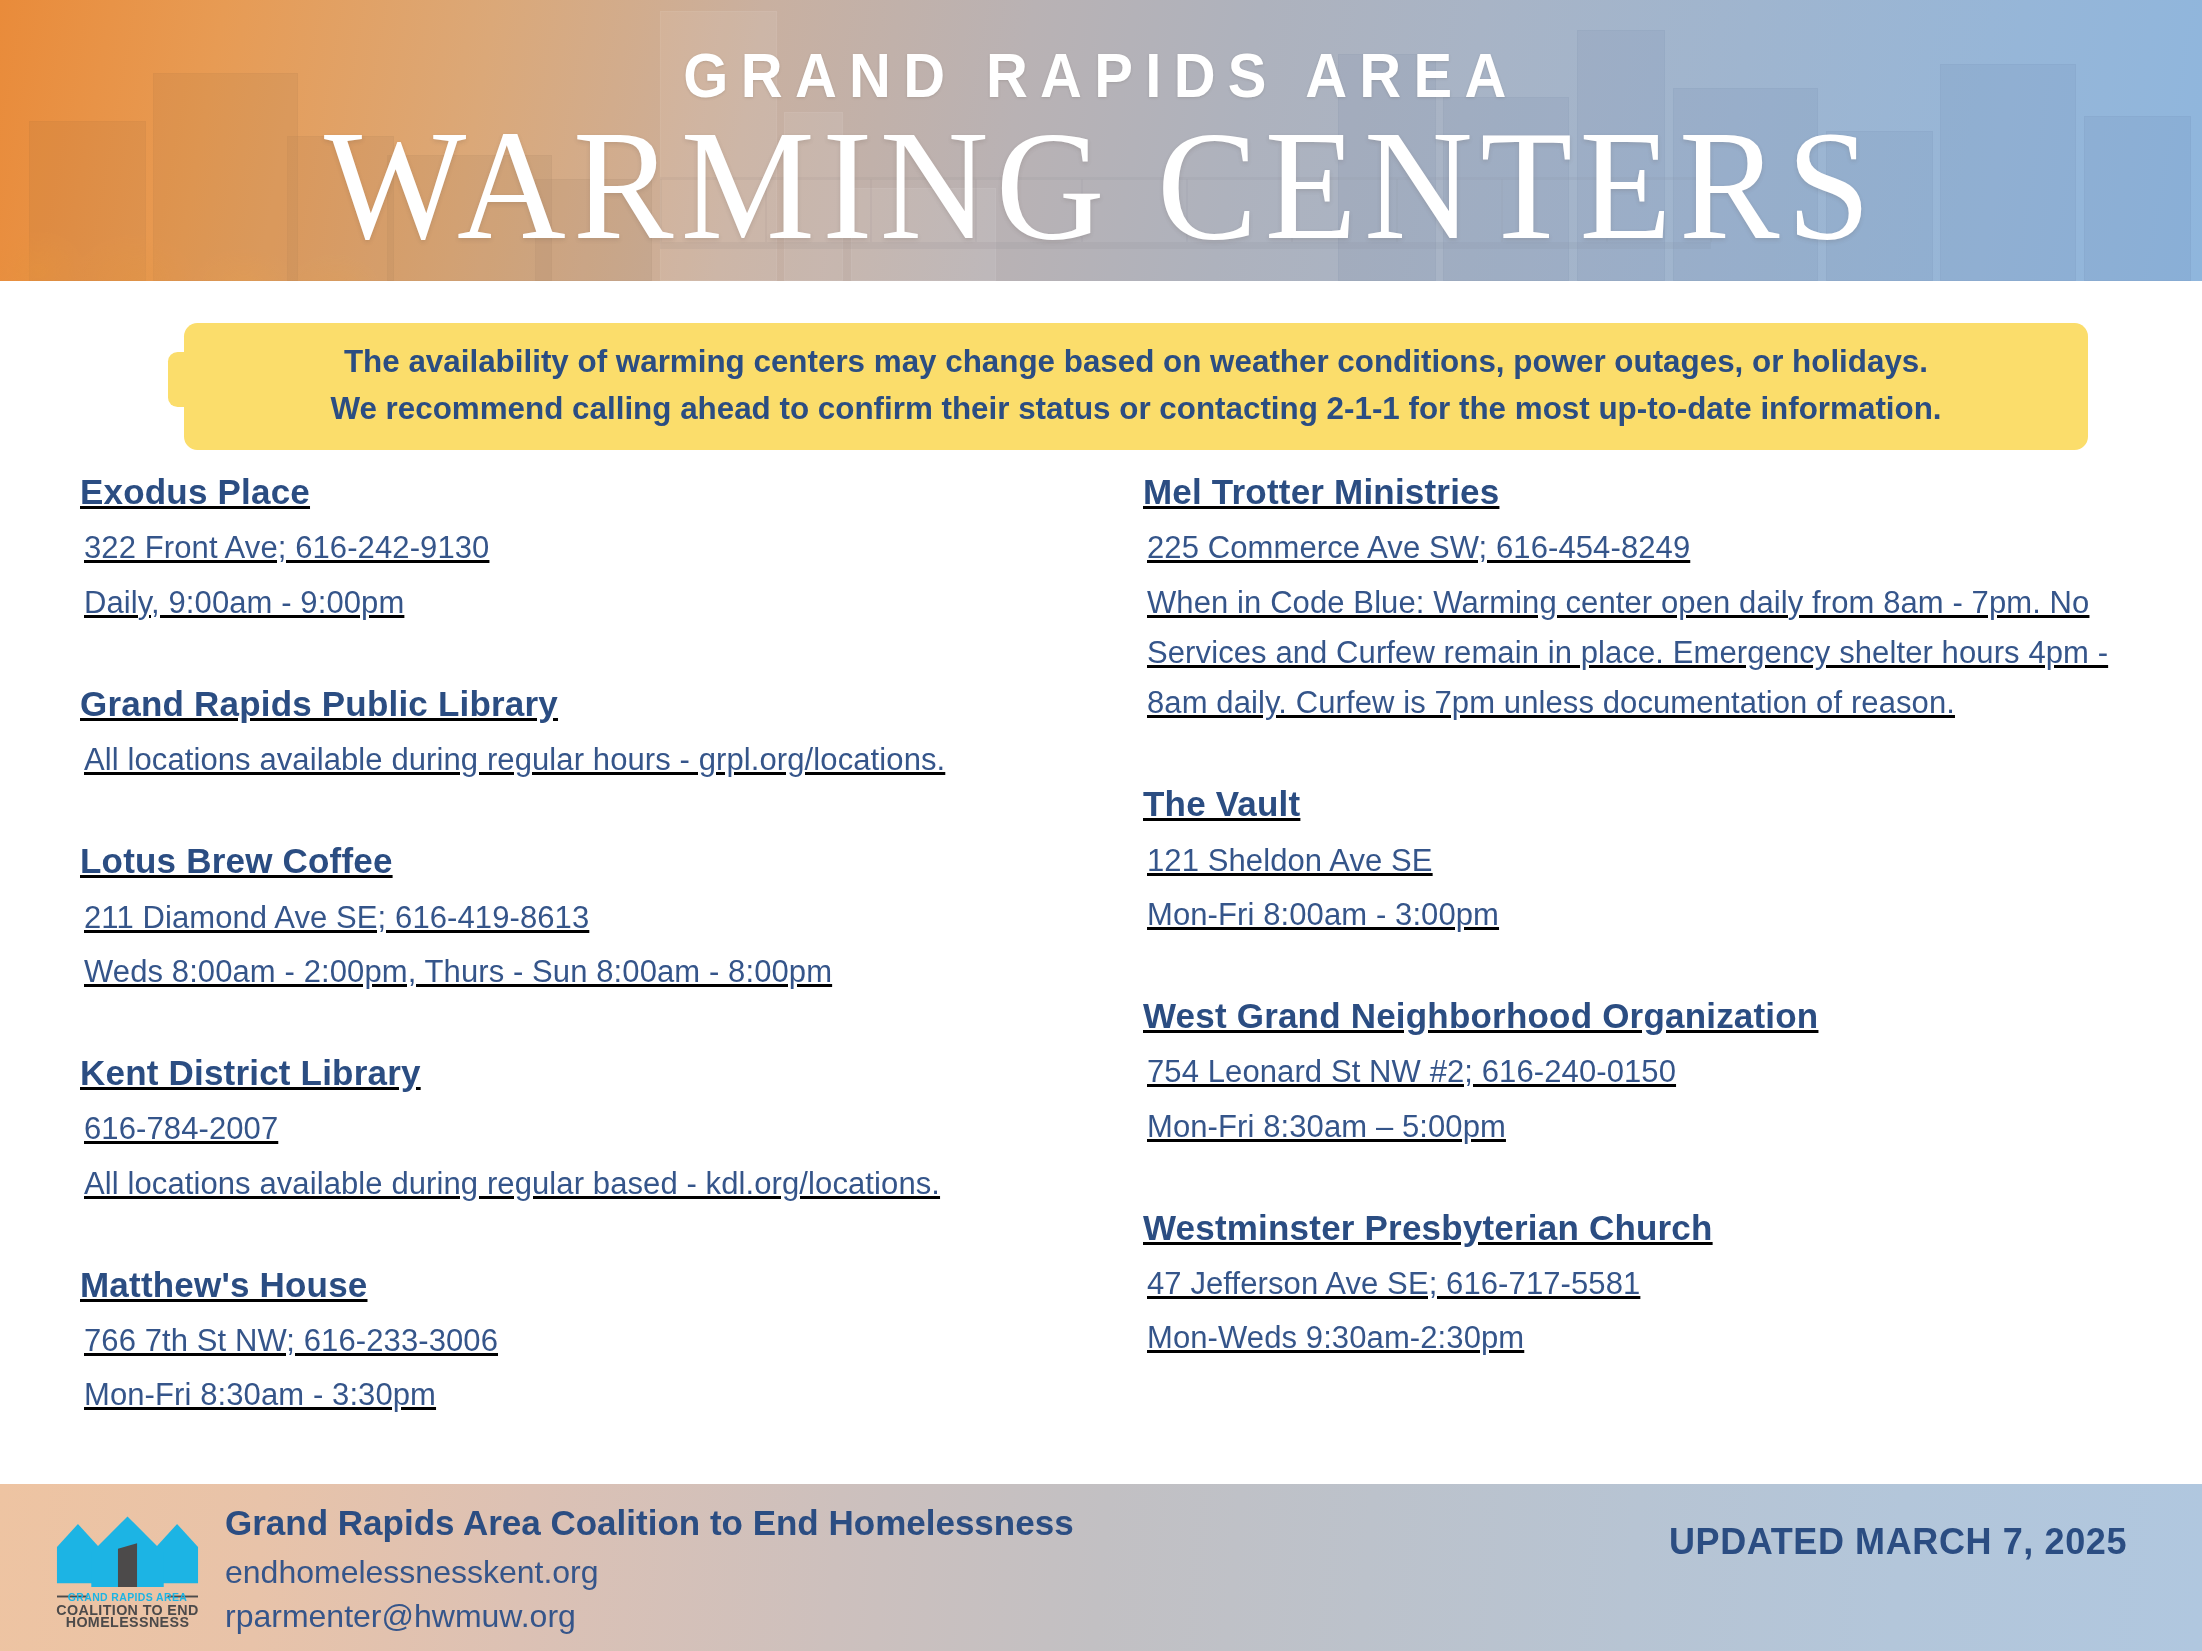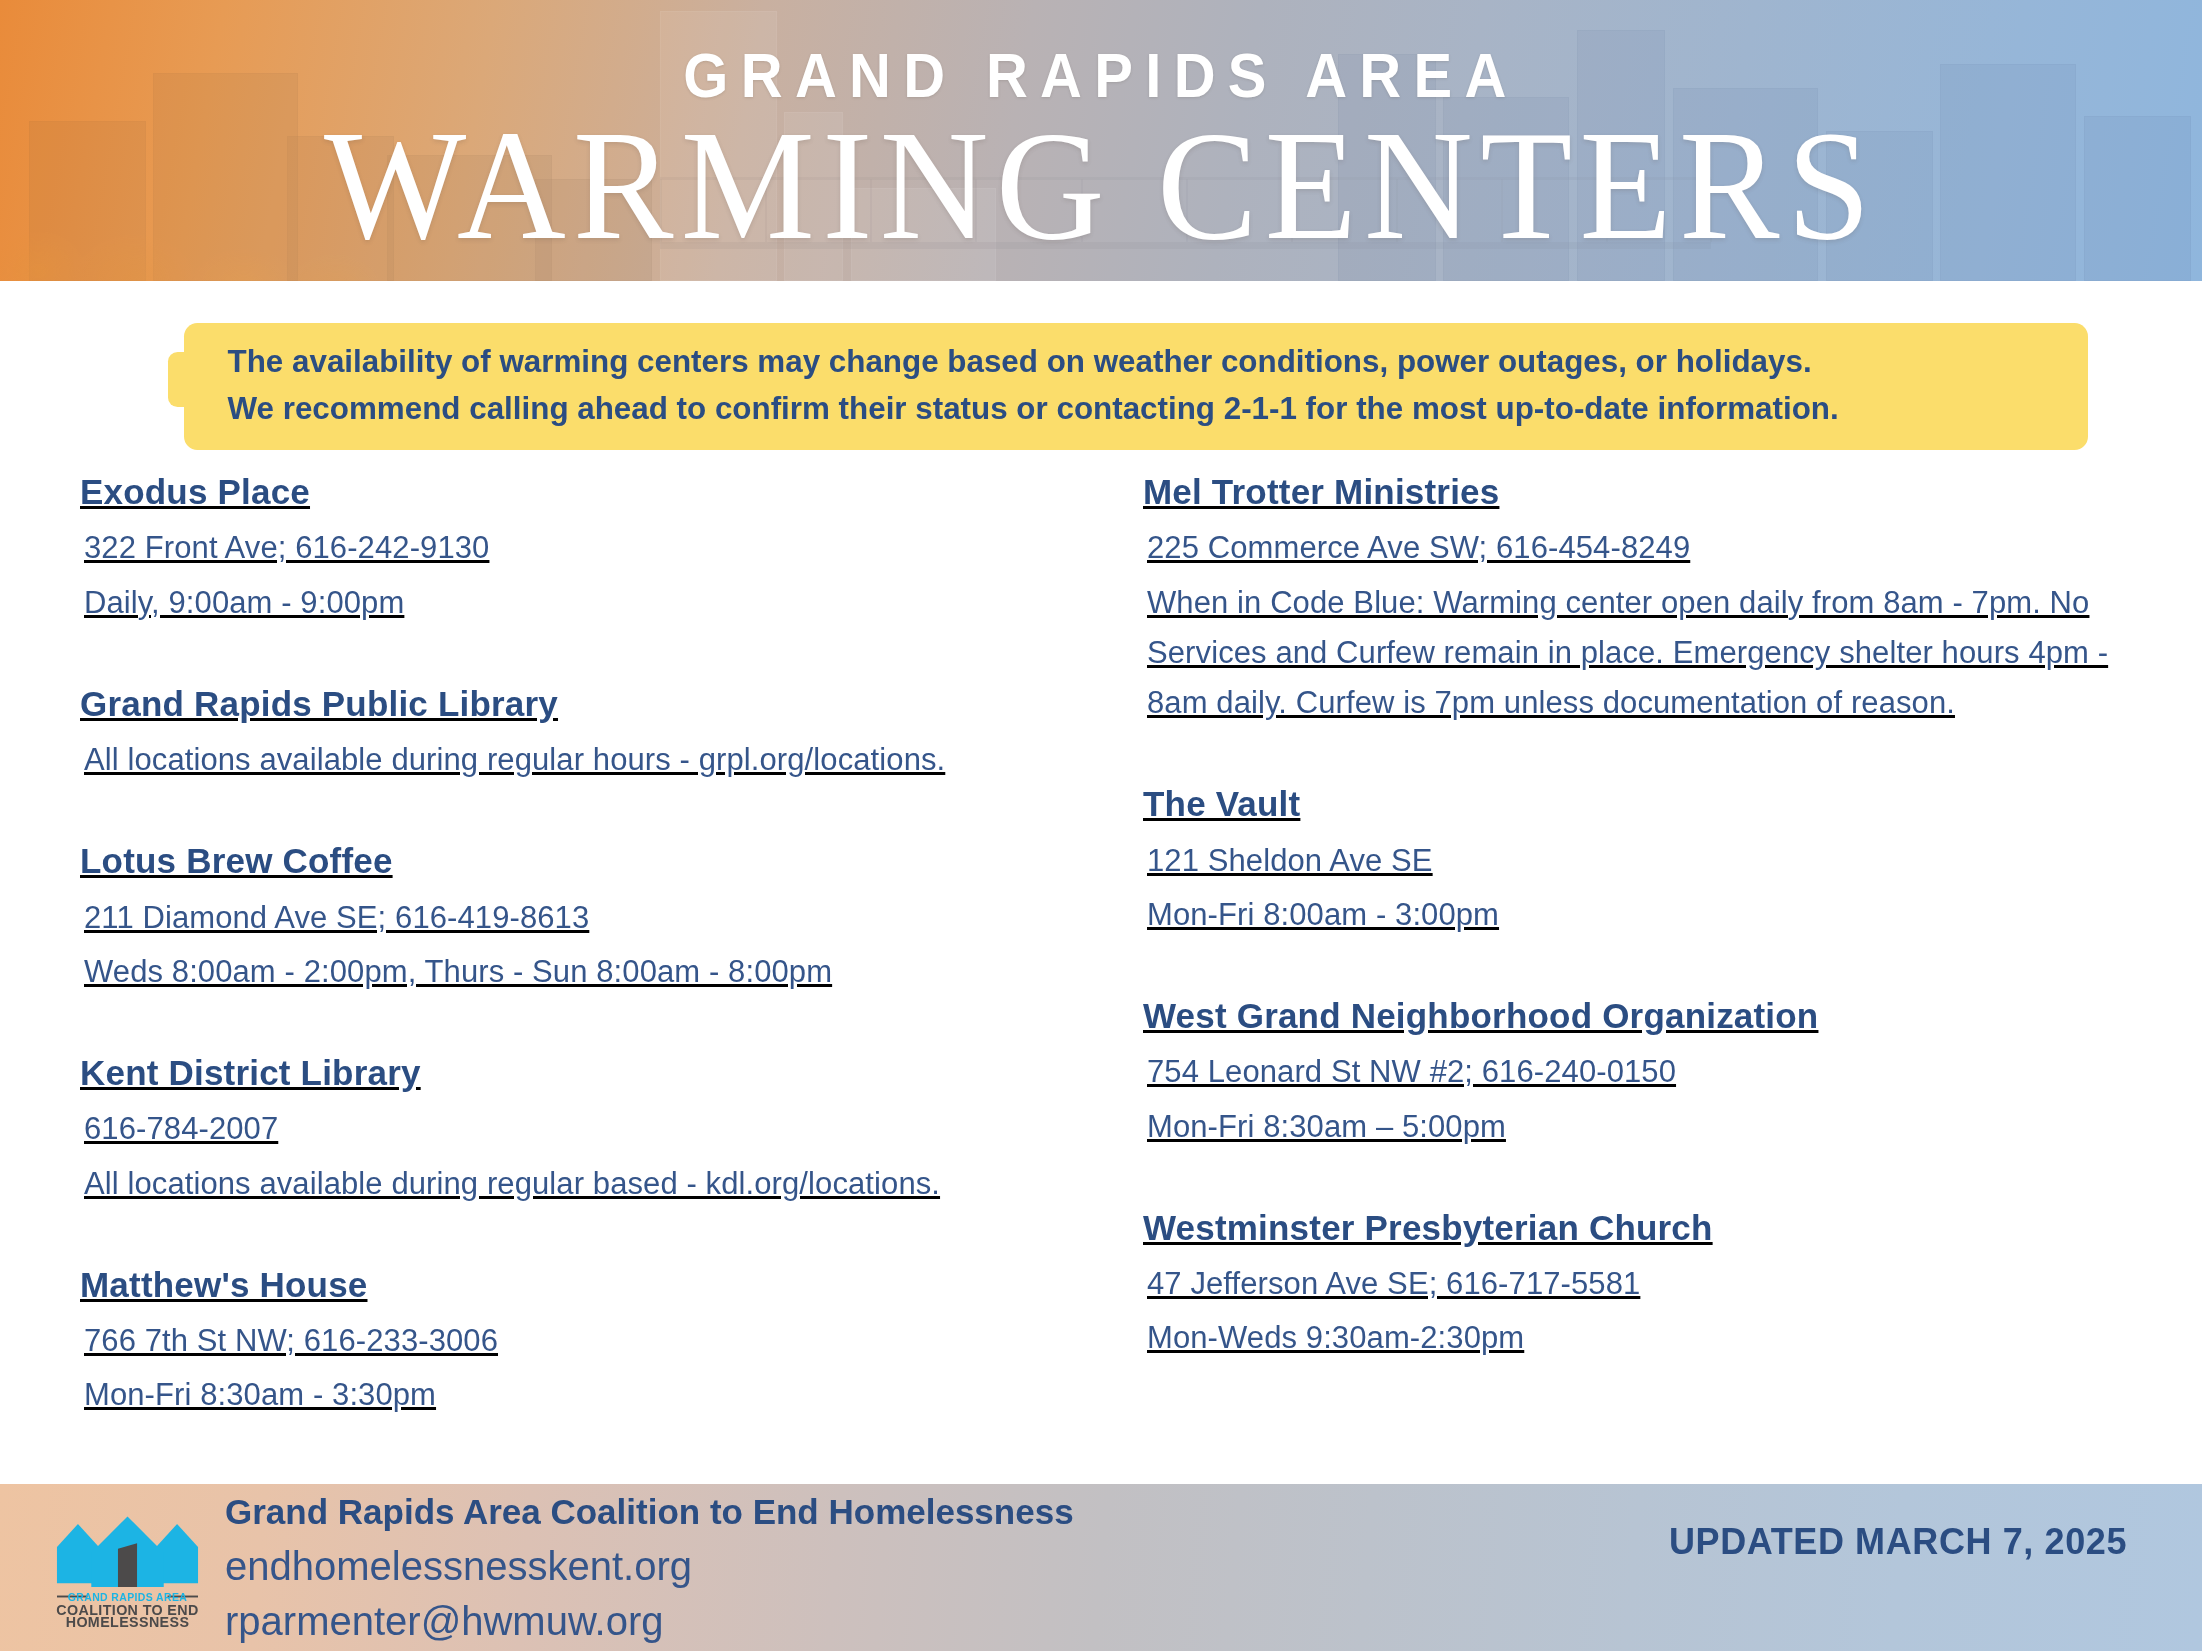--- a/index.html
+++ b/index.html
@@ -113,20 +113,21 @@
   
   .notice {
     position: absolute;
     top: 323px;
     left: 184px;
     width: 1904px;
     background: #fbdd6b;
     border-radius: 13.4px;
     padding: 15.3px 25px 19px 25px;
     box-sizing: border-box;
+    text-align: center;
     color: #2b4d82;
     font-family: "Liberation Sans Narrow", "Liberation Sans", sans-serif;
     font-weight: 700;
     font-size: 32px;
     line-height: 1.45;
   }
   .notice .nl { display: block; white-space: nowrap; transform: scaleX(0.98); }
   .notice-tab {
     position: absolute;
     top: 352px;
@@ -212,21 +213,21 @@
     font-family: "Liberation Sans Narrow", "Liberation Sans", sans-serif;
     font-weight: 700;
     font-size: 35px;
     line-height: 1.28;
     margin: 0 0 3.8px 0;
   }
   .footer-link {
     color: #35558a;
     font-family: "Liberation Sans Narrow", "Liberation Sans", sans-serif;
     font-weight: 400;
-    font-size: 40px;
+    font-size: 32px;
     line-height: 1.38;
     margin: 0;
   }
   .footer-updated {
     color: #2b4d82;
     font-family: "Liberation Sans Narrow", "Liberation Sans", sans-serif;
     font-weight: 700;
     font-size: 36px;
     letter-spacing: 0.6px;
     margin-right: 75px;

